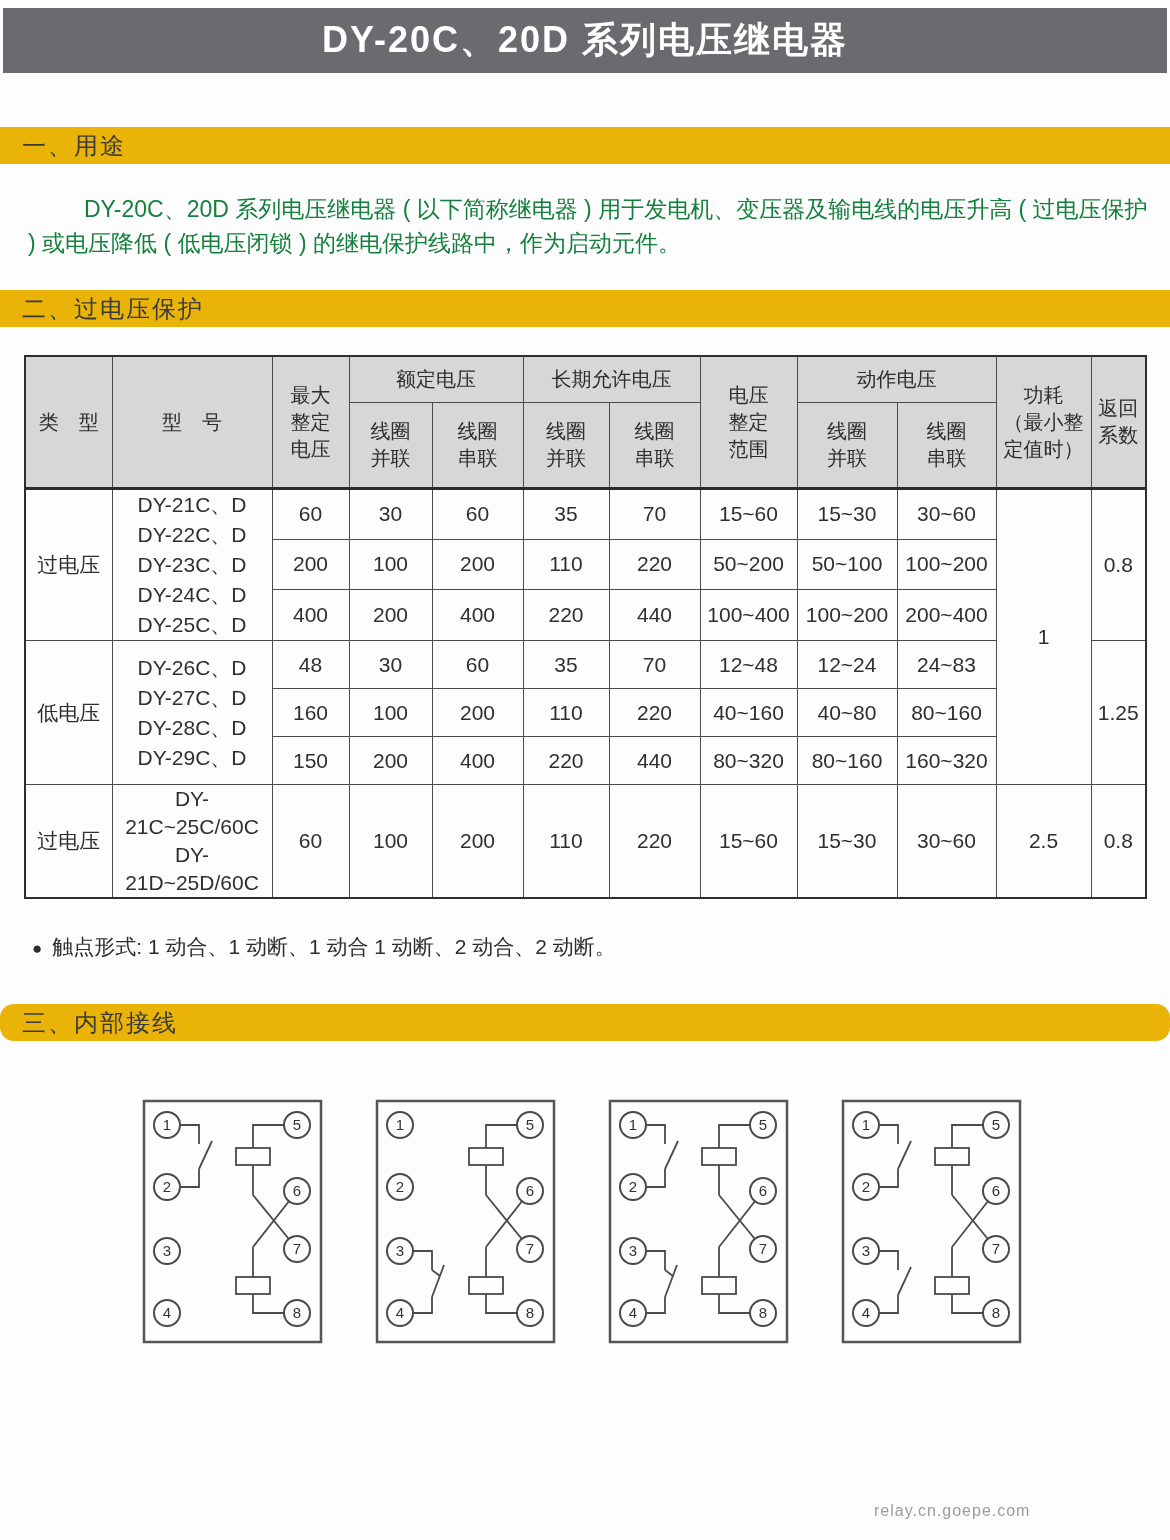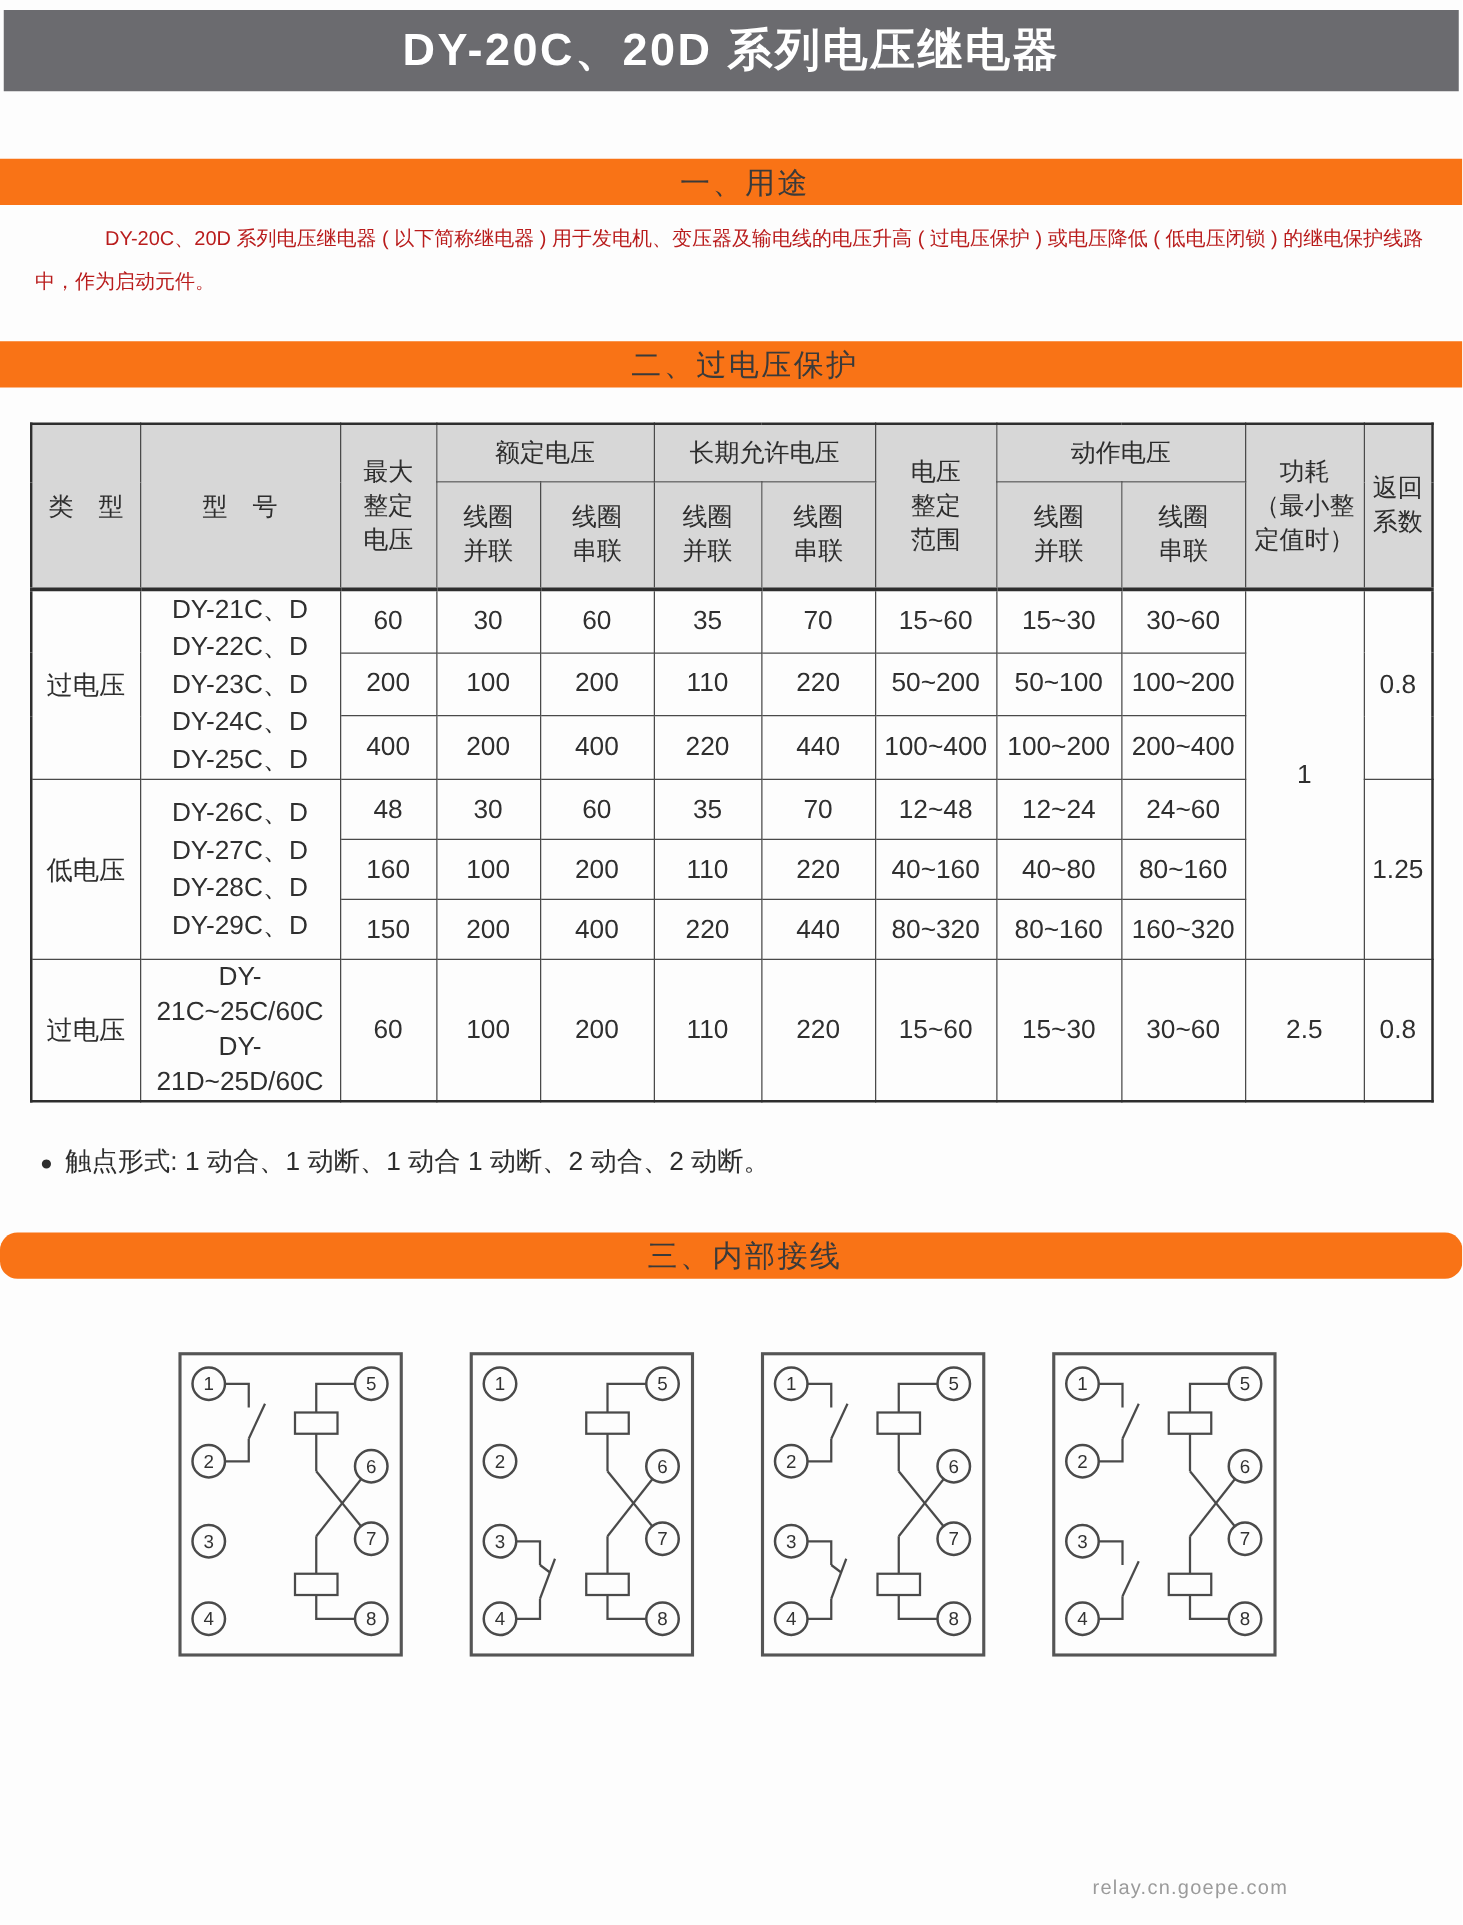--- a/index.html
+++ b/index.html
@@ -11,30 +11,30 @@
   
   .banner {
     margin:8px 3px 0 3px; height:65px; background:#6b6b6f;
     display:flex; align-items:center; justify-content:center;
   }
   .banner .title {
     color:#ffffff; font-size:36px; font-weight:bold; letter-spacing:2px;
   }
   
   .section-bar {
-    height:37px; background:#f97316; display:flex; align-items:center;
-    padding-left:22px; font-size:24px; color:#3a3a3a; letter-spacing:2px;justify-content:center;
+    height:37px; background:#eab308; display:flex; align-items:center;
+    padding-left:22px; font-size:24px; color:#3a3a3a; letter-spacing:2px;
   }
   .bar-usage  { margin-top:54px; }
   .bar-params { margin-top:30px; }
   .bar-wiring { margin-top:34px;border-radius:14px; }
   
   .para {
-    margin:11px 22px 0 28px; font-size:16px; line-height:34px;
-    text-indent:56px; color:#b91c1c;
+    margin:28px 22px 0 28px; font-size:23px; line-height:34px;
+    text-indent:56px; color:#15803d;
   }
   
   table.params {
     margin:28px 0 0 24px; border-collapse:collapse; table-layout:fixed;
     width:1121px; border:2px solid #2e2e2e;
   }
   table.params th, table.params td {
     border:1px solid #4a4a4a; text-align:center; vertical-align:middle;
     font-weight:normal; padding:0 2px; overflow:hidden;
   }
@@ -181,21 +181,21 @@
 DY-27C、D
 DY-28C、D
 DY-29C、D</td>
         <td>48</td>
         <td>30</td>
         <td>60</td>
         <td>35</td>
         <td>70</td>
         <td>12~48</td>
         <td>12~24</td>
-        <td>24~60</td>
+        <td>24~83</td>
         <td rowspan="3">1.25</td>
       </tr>
       <tr>
         <td>160</td>
         <td>100</td>
         <td>200</td>
         <td>110</td>
         <td>220</td>
         <td>40~160</td>
         <td>40~80</td>

